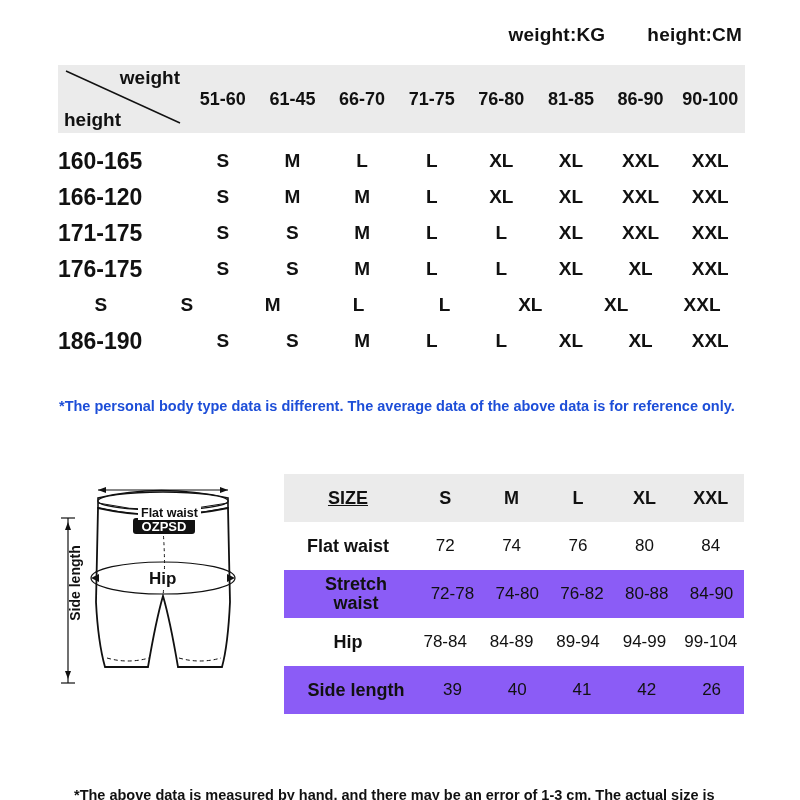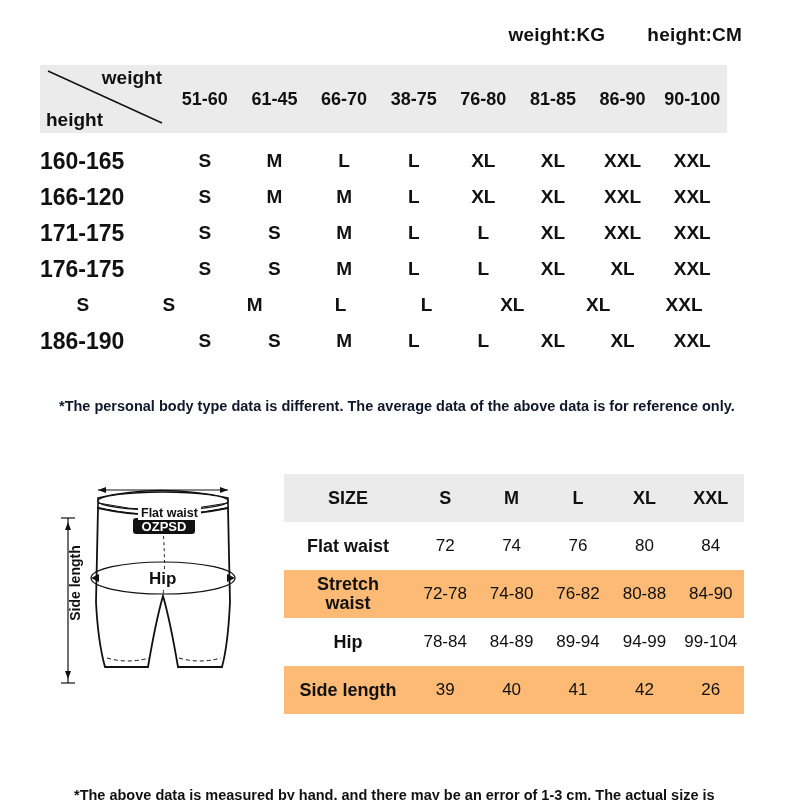--- a/index.html
+++ b/index.html
@@ -25,21 +25,21 @@
     gap: 42px;
     font-size: 19px;
     font-weight: bold;
     letter-spacing: .2px;
   }
 
   
   .size-chart {
     position: absolute;
     top: 65px;
-    left: 40px;
+    left: 58px;
     width: 687px;
   }
   .sc-head {
     background: #ebebeb;
     height: 68px;
     display: flex;
     align-items: stretch;
   }
   .sc-corner {
     width: 130px;
@@ -104,21 +104,21 @@
     font-weight: bold;
   }
 
   
   .note1 {
     position: absolute;
     top: 398px;
     left: 59px;
     font-size: 14.5px;
     font-weight: bold;
-    color: #0f172a;
+    color: #1d4ed8;
   }
 
   
   .diagram {
     position: absolute;
     left: 50px;
     top: 470px;
     width: 240px;
     height: 240px;
   }
@@ -134,41 +134,41 @@
     background: #ebebeb;
     display: flex;
     align-items: center;
     height: 48px;
   }
   .meas-head div {
     text-align: center;
     font-size: 18px;
     font-weight: bold;
   }
-  .meas-head .c0 { width: 128px; }
+  .meas-head .c0 { width: 128px; text-decoration: underline; }
   .meas-head .cx { flex: 1; }
   .meas-row {
     display: flex;
     align-items: center;
     height: 48px;
   }
   .meas-row .c0 {
     width: 128px;
     text-align: center;
     font-size: 18px;
     font-weight: bold;
     line-height: 1.05;
   }
   .meas-row .cx {
     flex: 1;
     text-align: center;
     font-size: 17px;
     font-weight: normal;
   }
-  .meas-row.shaded { background: #fdba74; }
+  .meas-row.shaded { background: #8b5cf6; padding-left: 8px; }
 
   
   .note2 {
     position: absolute;
     left: 74px;
     top: 736px;
     width: 660px;
     font-size: 14.5px;
     font-weight: bold;
     line-height: 1.6;
@@ -189,21 +189,21 @@
       <svg class="slash" viewBox="0 0 130 68">
         <line x1="8" y1="6" x2="122" y2="58" stroke="#111" stroke-width="1.4"></line>
       </svg>
       <span class="wlabel">weight</span>
       <span class="hlabel">height</span>
     </div>
     <div class="sc-head-cells">
       <div>51-60</div>
       <div>61-45</div>
       <div>66-70</div>
-      <div>38-75</div>
+      <div>71-75</div>
       <div>76-80</div>
       <div>81-85</div>
       <div>86-90</div>
       <div>90-100</div>
     </div>
   </div>
 
   <div class="sc-body">
     <div class="sc-row">
       <div class="rowhead">160-165</div>

